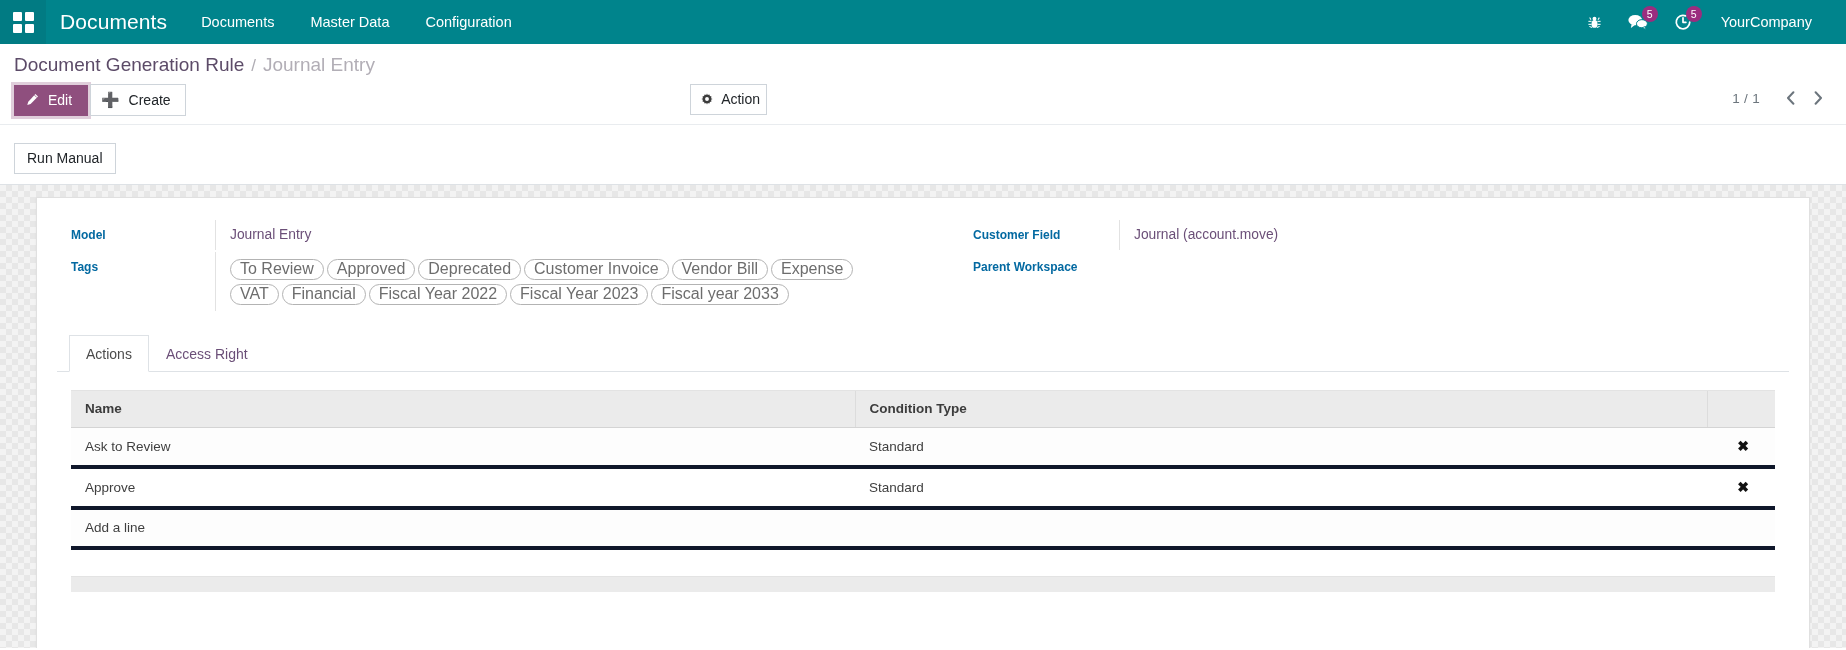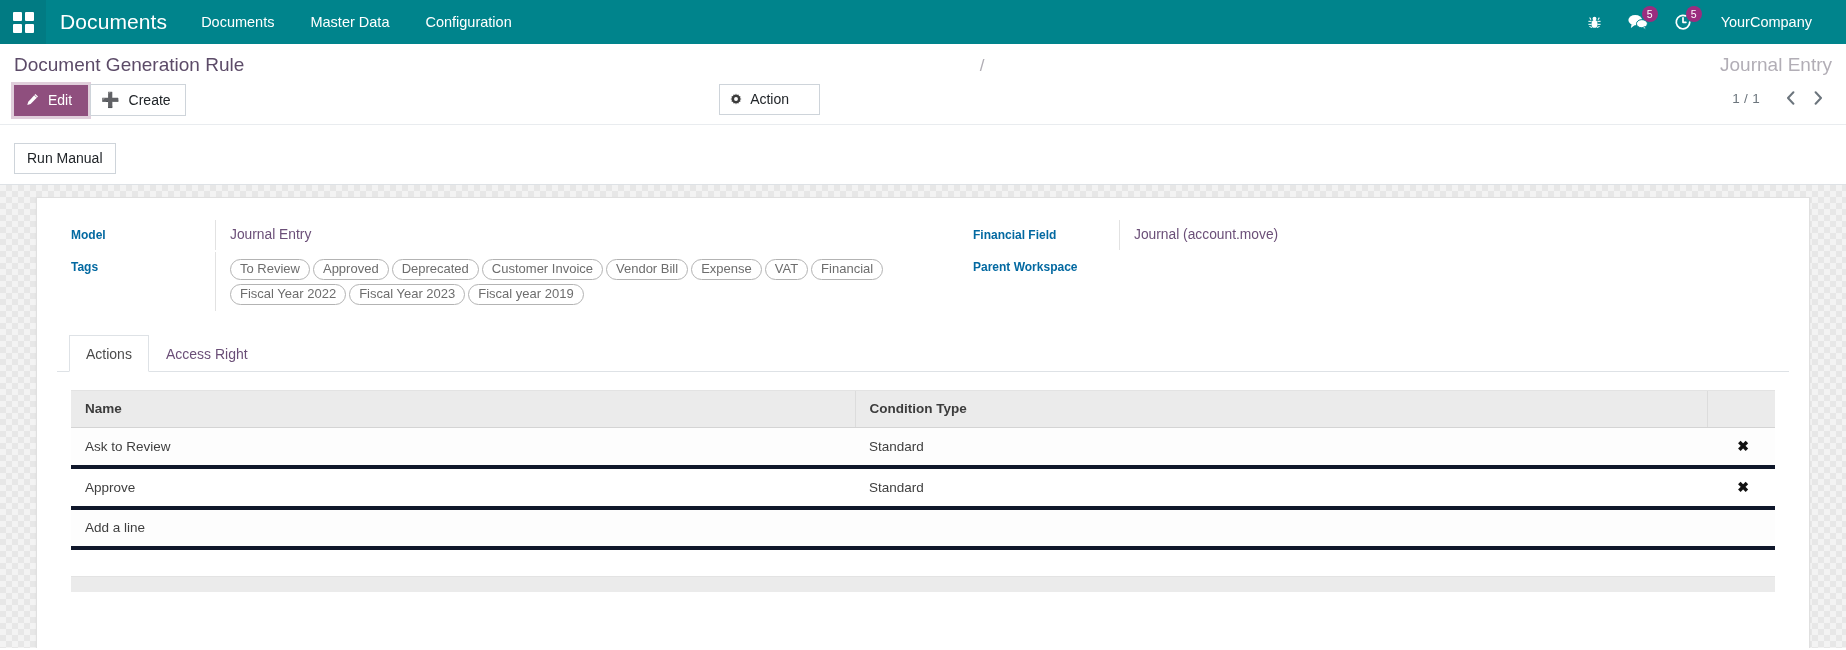--- a/index.html
+++ b/index.html
@@ -104,21 +104,21 @@
 
   
   .control-panel {
     background: #ffffff;
     border-bottom: 1px solid #dee2e6;
     padding: 0;
   }
   .breadcrumb-row {
     padding: 10px 14px 2px 14px;
     font-size: 19px;
-    display: flex; align-items: baseline; gap: 7px; justify-content: space-between;
+    display: flex; align-items: baseline; gap: 7px;
   }
   .bc-main { color: #5c4b68; cursor: pointer; }
   .bc-sep { color: #b0adb4; font-size: 17px; }
   .bc-current { color: #b2aeb6; }
 
   .buttons-row {
     display: flex; align-items: center;
     padding: 6px 14px 8px 14px;
     position: relative;
     min-height: 40px;
@@ -143,21 +143,21 @@
     padding: 5px 15px 5px 11px;
   }
   .btn-create { padding: 5px 14px 5px 10px; }
   .icon-pencil { display:inline-block; margin-right:5px; transform: translateY(1px); }
   .icon-plus { display:inline-block; font-weight: 700; margin-right: 5px; font-size: 15px; }
   .icon-gear { display:inline-block; margin-right: 5px; transform: translateY(1px); }
 
   .action-wrap {
     position: absolute; left: 690px; top: 6px;
   }
-  .btn-action { padding: 5px 30px 5px 10px; margin-left: 29px; }
+  .btn-action { padding: 5px 6px 5px 10px; }
 
   .pager {
     position: absolute; right: 14px; top: 6px;
     display: flex; align-items: center; gap: 0;
     color: #6c757d; font-size: 13.5px;
   }
   .pager-value { padding: 0 16px 0 0; white-space: nowrap; letter-spacing: 0.3px; }
   .pager-btn {
     width: 28px; height: 28px;
     display: flex; align-items: center; justify-content: center;
@@ -220,21 +220,21 @@
   }
   .field-link { color: #6b4f78; cursor: pointer; }
   .field-text { color: #6b4f78; }
 
   
   .tags { display: flex; flex-wrap: wrap; gap: 4px 3px; padding-top: 1px; }
   .tag {
     border: 1px solid #b3b3b3;
     border-radius: 11px;
     padding: 1px 9px 2px 9px;
-    font-size: 13px;
+    font-size: 16px;
     line-height: 16px;
     color: #6d6d6d;
     background: #ffffff;
     white-space: nowrap;
     cursor: default;
   }
 
   
   .notebook { margin-top: 22px; }
   .tab-headers {
@@ -439,29 +439,29 @@
               <span class="tag">To Review</span>
               <span class="tag">Approved</span>
               <span class="tag">Deprecated</span>
               <span class="tag">Customer Invoice</span>
               <span class="tag">Vendor Bill</span>
               <span class="tag">Expense</span>
               <span class="tag">VAT</span>
               <span class="tag">Financial</span>
               <span class="tag">Fiscal Year 2022</span>
               <span class="tag">Fiscal Year 2023</span>
-              <span class="tag">Fiscal year 2019</span>
+              <span class="tag">Fiscal year 2033</span>
             </div>
           </div>
         </div>
       </div>
 
       <div class="form-col right">
         <div class="field-row">
-          <div class="field-label">Financial Field</div>
+          <div class="field-label">Customer Field</div>
           <div class="field-value">
             <span class="field-text">Journal (account.move)</span>
           </div>
         </div>
         <div class="field-row">
           <div class="field-label">Parent Workspace</div>
         </div>
       </div>
     </div>
 

